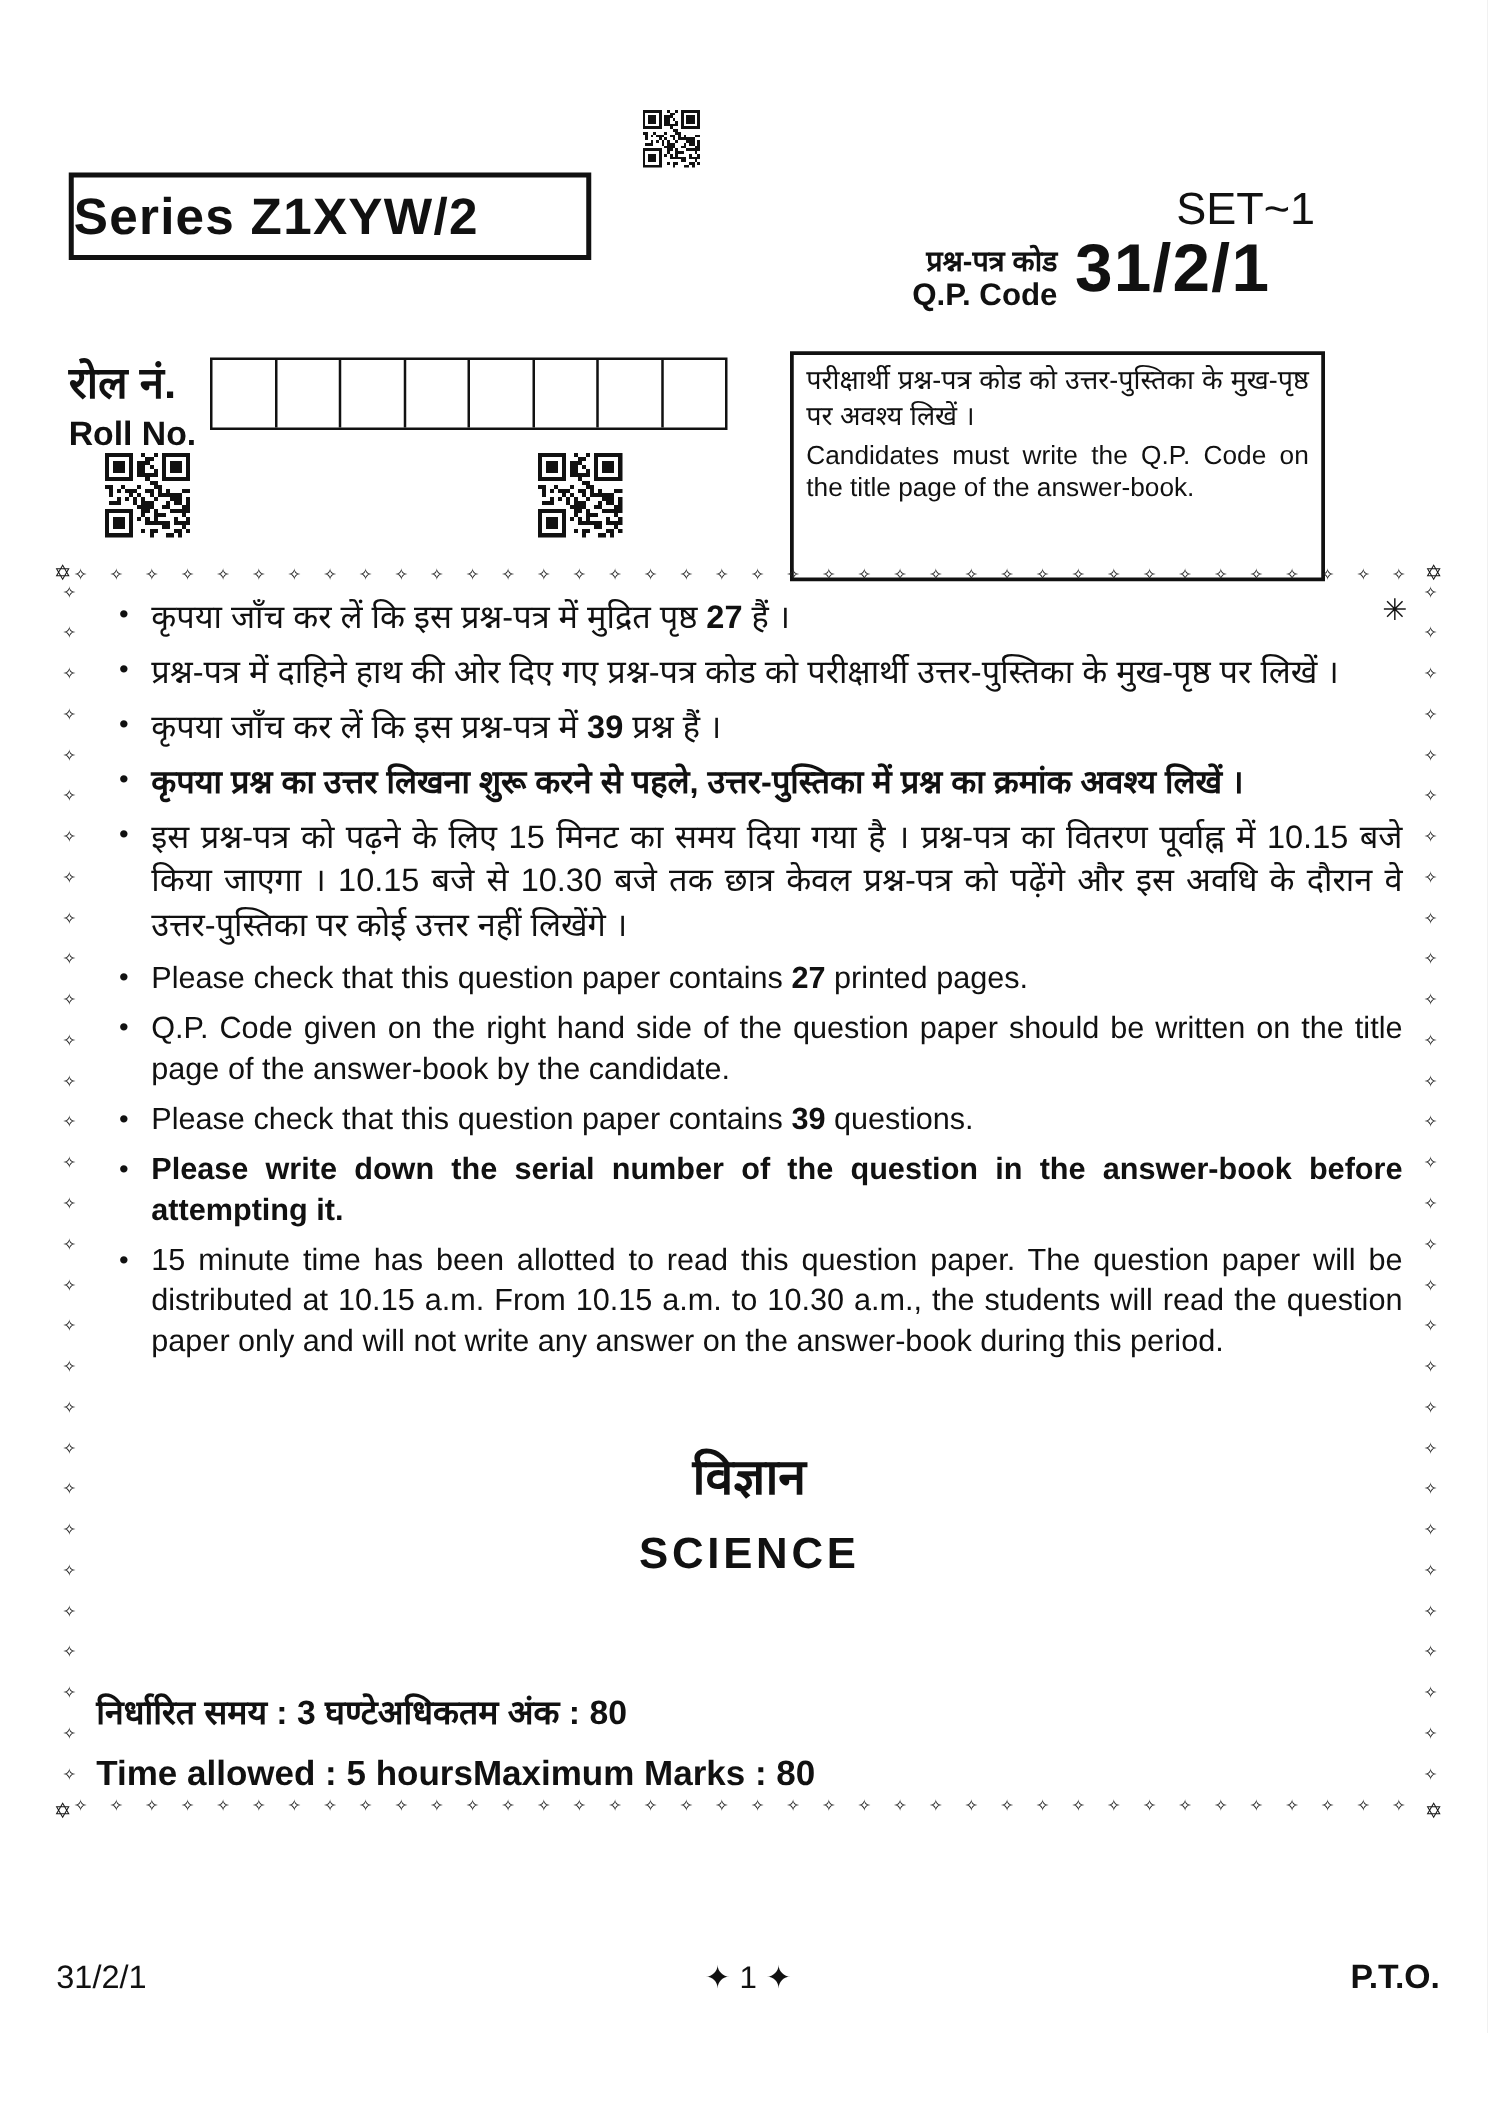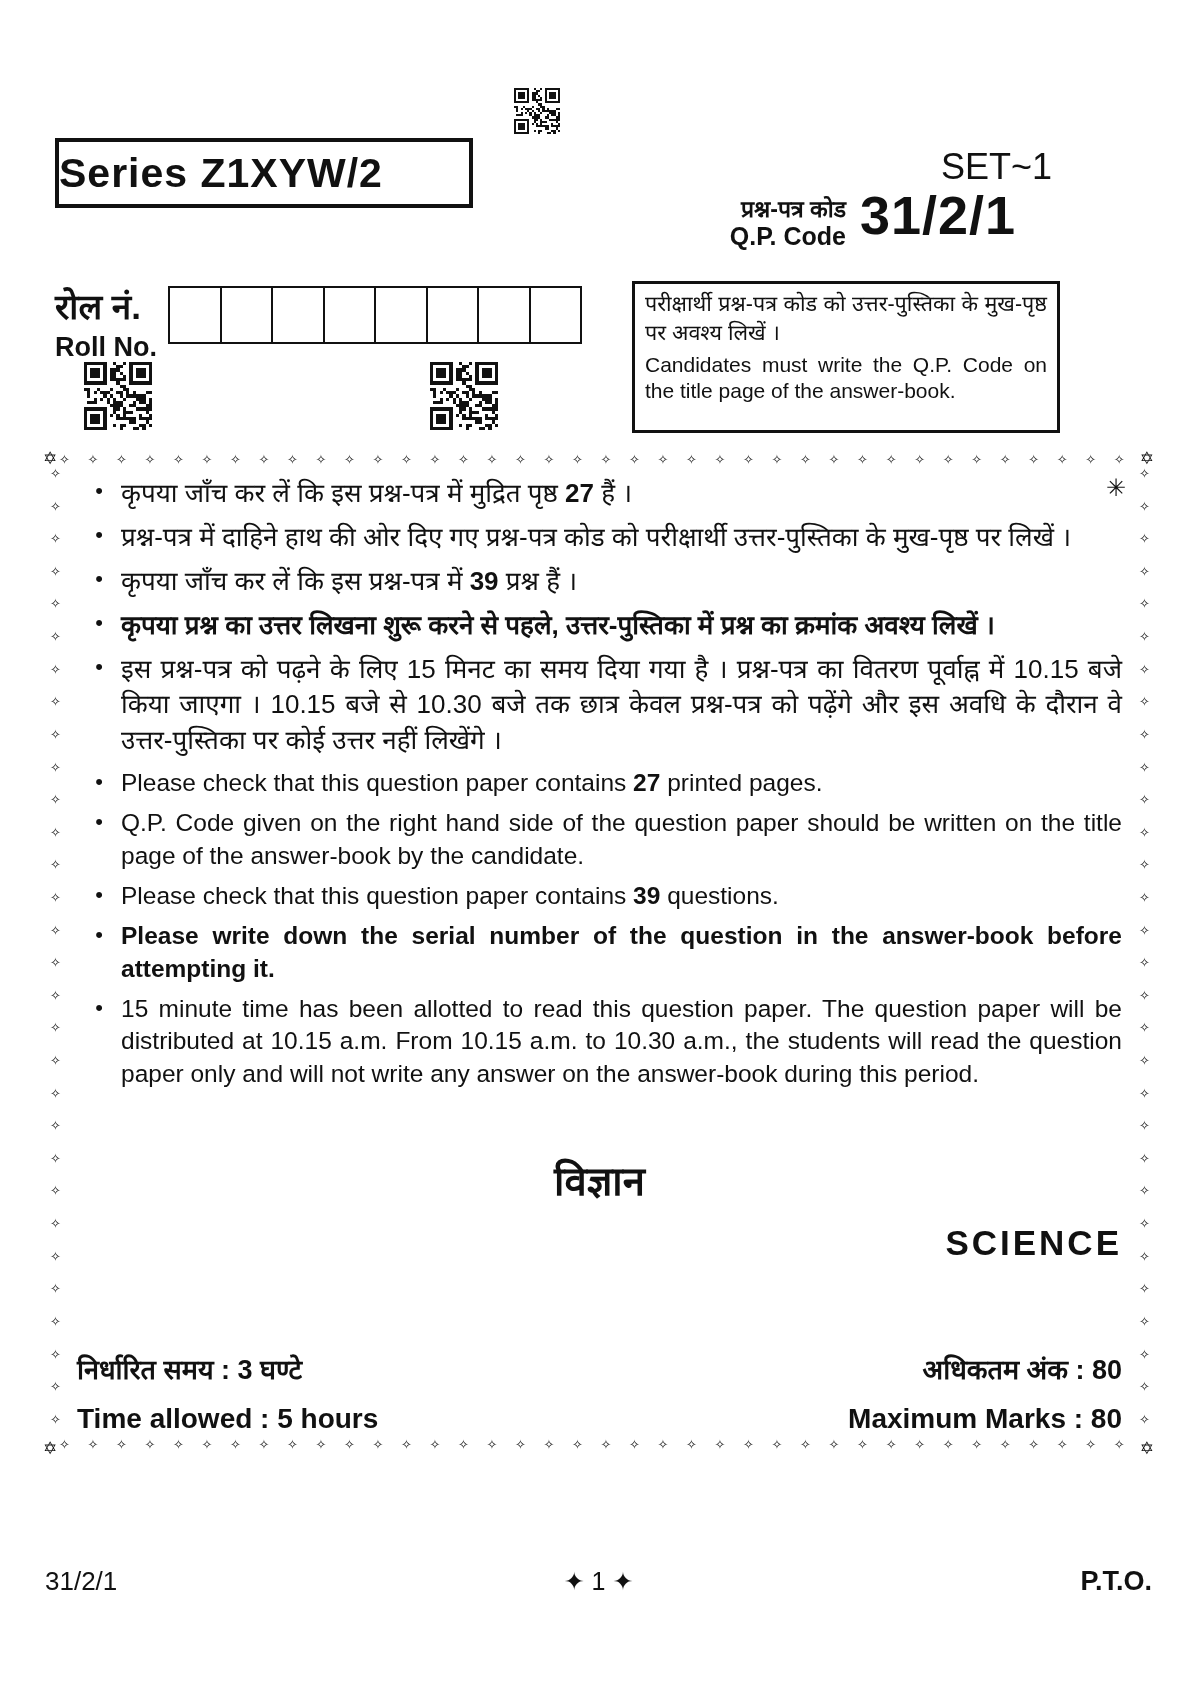--- a/index.html
+++ b/index.html
@@ -18,21 +18,21 @@
   .qp-value{left:860px;top:184px;font-size:54px;font-weight:bold;letter-spacing:1px;}
 
   .roll-label{left:55px;top:284px;line-height:1.3;}
   .roll-label .hi{display:block;font-size:35px;font-weight:bold;}
   .roll-label .en{display:block;font-size:27px;font-weight:bold;}
   .roll-grid{left:168px;top:286px;width:414px;height:58px;display:flex;
              border:2px solid #111;box-sizing:border-box;}
   .roll-grid .cell{flex:1;border-right:2px solid #111;}
   .roll-grid .cell:last-child{border-right:none;}
 
-  .notice-box{left:632px;top:281px;width:428px;height:152px;border:3px solid #111;
+  .notice-box{left:632px;top:281px;width:428px;height:184px;border:3px solid #111;
               box-sizing:border-box;padding:6px 10px 4px 10px;}
   .notice-box .hi{font-size:21.5px;line-height:1.35;text-align:justify;}
   .notice-box .en{font-size:21px;line-height:1.25;text-align:justify;margin-top:4px;}
 
   .qr{display:block;}
   .qr svg{width:100%;height:100%;display:block;}
   .qr-top{left:514px;top:88px;width:46px;height:46px;}
   .qr-left{left:84px;top:362px;width:68px;height:68px;}
   .qr-mid{left:430px;top:362px;width:68px;height:68px;}
 
@@ -53,24 +53,24 @@
   .bullet{display:flex;margin-top:8px;}
   .bullet .dot{width:44px;flex:0 0 44px;text-align:center;font-size:22px;line-height:1.4;}
   .bullet .btext{flex:1;text-align:justify;}
   .bullet.hi .btext{font-size:26px;line-height:1.38;}
   .bullet.en .btext{font-size:24.5px;line-height:1.32;}
   .bullet .bseg-b{font-weight:bold;}
   .bullet.allbold .btext{font-weight:bold;}
 
   .title-block{text-align:center;margin-top:22px;}
   .title-hi{font-size:40px;font-weight:bold;margin-top:40px;}
-  .title-en{font-size:35px;font-weight:bold;letter-spacing:3px;margin-top:16px;text-align:right;}
+  .title-en{font-size:35px;font-weight:bold;letter-spacing:3px;margin-top:16px;}
 
   .meta-block{margin-top:auto;padding-bottom:4px;}
-  .meta-row{display:flex;justify-content:space-between;}
+  .meta-row{display:flex;}
   .meta-row.hi{font-size:27px;font-weight:bold;}
   .meta-row.en{font-size:28px;font-weight:bold;margin-top:16px;}
 
   
   .footer{left:45px;top:1566px;width:1107px;display:flex;align-items:baseline;}
   .foot-left{width:220px;font-size:26px;}
   .foot-center{flex:1;text-align:center;font-size:25px;}
   .foot-right{width:220px;text-align:right;font-size:27px;font-weight:bold;}
 </style>
 </head>

